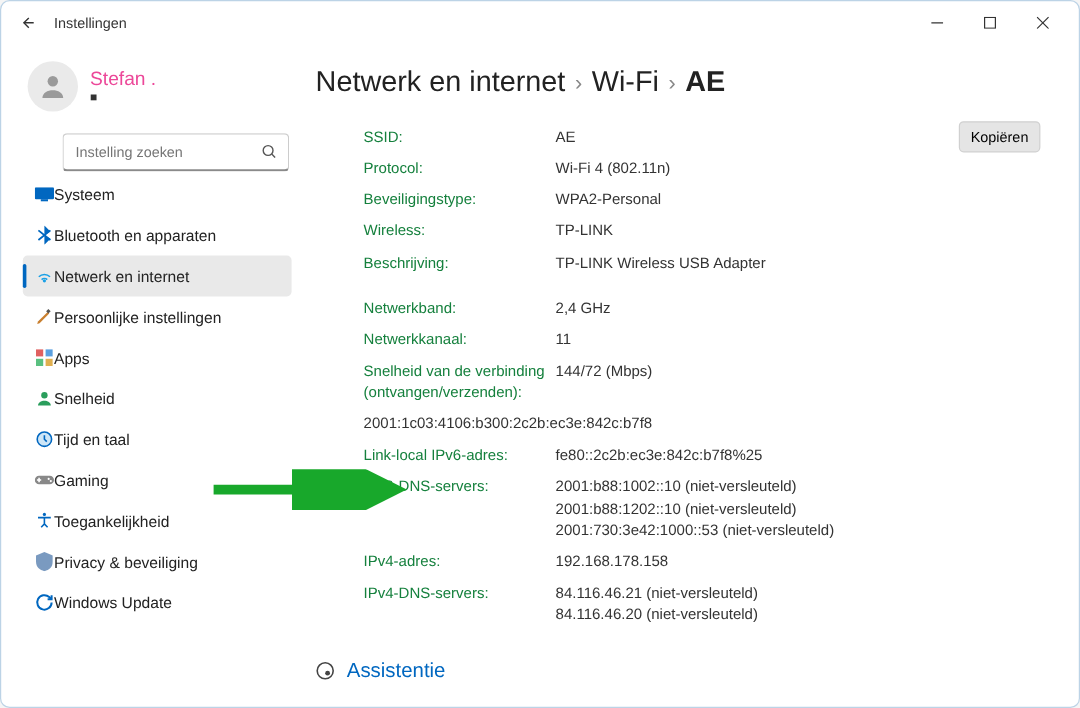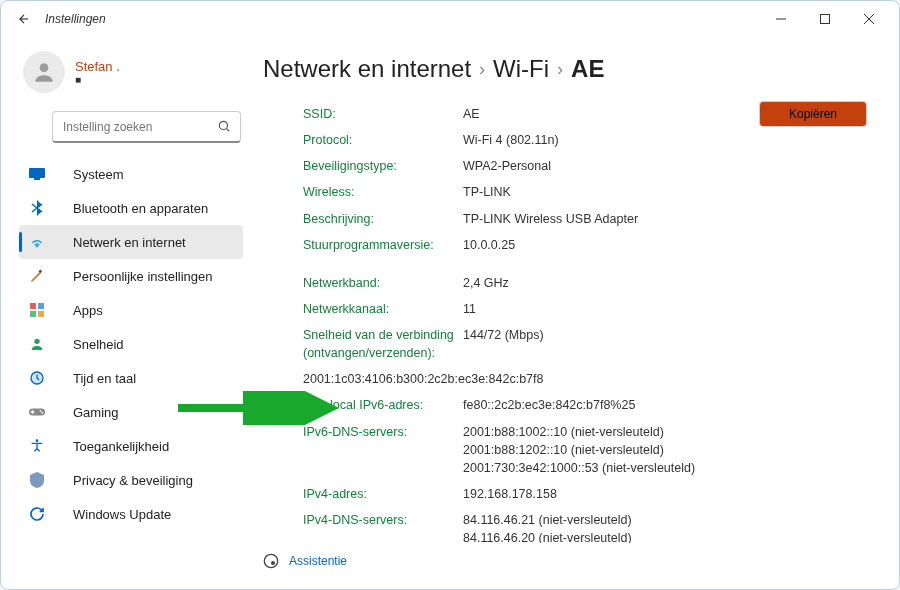--- a/index.html
+++ b/index.html
@@ -6,21 +6,21 @@
   body { background: #f5f5f5; width: 900px; height: 590px; overflow: hidden; }
 
   .window {
     width: 900px; height: 590px; background: #fff;
     border: 1px solid #bcd3e6; border-radius: 8px; position: relative;
     display: flex; flex-direction: column;
   }
 
   .titlebar {
     height: 36px; display: flex; align-items: center; padding: 0 8px;
-    font-size: 12px; color: #333; font-style: italic;
+    font-size: 12px; color: #333;
   }
   .titlebar .back-btn {
     width: 30px; height: 30px; display: flex; align-items: center; justify-content: center;
     cursor: pointer; border-radius: 4px; margin-right: 6px;
   }
   .titlebar .title-text { flex: 0 0 auto; }
   .titlebar .spacer { flex: 1; }
   .win-controls { display: flex; }
   .win-btn {
     width: 44px; height: 30px; display: flex; align-items: center; justify-content: center;
@@ -34,38 +34,38 @@
   .sidebar {
     width: 252px; padding: 6px 10px 10px 18px; display: flex; flex-direction: column;
   }
   .profile {
     display: flex; align-items: center; gap: 10px; padding: 8px 4px 14px 4px;
   }
   .avatar {
     width: 42px; height: 42px; border-radius: 50%; background: #eaeaea;
     display: flex; align-items: center; justify-content: center;
   }
-  .profile-name { font-size: 13px; color: #c2410c; }
+  .profile-name { font-size: 16px; color: #ec4899; }
   .profile-sub { font-size: 10px; color: #333; }
 
   .search-wrap {
-    position: relative; margin: 4px 2px 14px 2px; padding-left: 31px;
+    position: relative; margin: 4px 2px 2px 2px; padding-left: 31px;
   }
   .search-input {
     width: 100%; height: 32px; border: 1px solid #ccc; border-radius: 4px;
     padding: 0 34px 0 10px; font-size: 12px; background: #fff;
     border-bottom: 2px solid #8a8a8a;
   }
   .search-icon {
     position: absolute; right: 10px; top: 8px; color: #555;
   }
 
   .nav { list-style: none; }
   .nav-item {
-    display: flex; align-items: center; gap: 28px; height: 34px;
+    display: flex; align-items: center; gap: 0; height: 34px;
     padding: 0 10px; font-size: 13px; color: #222; border-radius: 4px;
     cursor: pointer; position: relative;
   }
   .nav-item.active {
     background: #e9e9e9;
   }
   .nav-item.active::before {
     content: ""; position: absolute; left: 0; top: 7px; bottom: 7px;
     width: 3px; background: #0067c0; border-radius: 3px;
   }
@@ -80,40 +80,40 @@
   }
   .breadcrumb .crumb { cursor: pointer; }
   .breadcrumb .sep { color: #888; font-size: 18px; }
   .breadcrumb .current { font-weight: 600; }
 
   .content-panel {
     position: relative; flex: 1; overflow: auto;
   }
   .copy-btn {
     position: absolute; top: 4px; right: 4px; font-size: 12px;
-    padding: 5px 29px; border: 1px solid #d0d0d0; border-radius: 4px;
-    background: #c2410c; cursor: pointer;
+    padding: 5px 9px; border: 1px solid #d0d0d0; border-radius: 4px;
+    background: #e5e5e5; cursor: pointer;
   }
   .info-block {
     padding: 4px 30px 4px 40px; font-size: 12.5px; color: #222;
   }
   .info-row { display: flex; padding: 4px 0; line-height: 1.45; }
   .info-label { width: 160px; flex-shrink: 0; color: #15803d; }
   .info-value { color: #333; }
   .info-value .line { display: block; }
   .gap-row { height: 12px; }
 
   .arrow-annotation {
     position: absolute; left: 172px; top: 390px; pointer-events: none;
     z-index: 50;
   }
 
   .footer {
     padding: 10px 0 10px 0; display: flex; align-items: center; gap: 10px;
-    font-size: 12px; color: #0067c0; cursor: pointer;
+    font-size: 17px; color: #0067c0; cursor: pointer;
   }
   .footer-icon { width: 16px; height: 16px; color: #444; }
 </style>
 </head>
 <body>
 
 <div class="window">
 
   <div class="titlebar">
     <div class="back-btn">
@@ -311,26 +311,20 @@
               <div class="info-value">
                 <span class="line">TP-LINK</span>
               </div>
             </div>
             <div class="info-row">
               <div class="info-label">Beschrijving:</div>
               <div class="info-value">
                 <span class="line">TP-LINK Wireless USB Adapter</span>
               </div>
             </div>
-            <div class="info-row">
-              <div class="info-label">Stuurprogrammaversie:</div>
-              <div class="info-value">
-                <span class="line">10.0.0.25</span>
-              </div>
-            </div>
             <div class="gap-row"></div>
             <div class="info-row">
               <div class="info-label">Netwerkband:</div>
               <div class="info-value">
                 <span class="line">2,4 GHz</span>
               </div>
             </div>
             <div class="info-row">
               <div class="info-label">Netwerkkanaal:</div>
               <div class="info-value">

